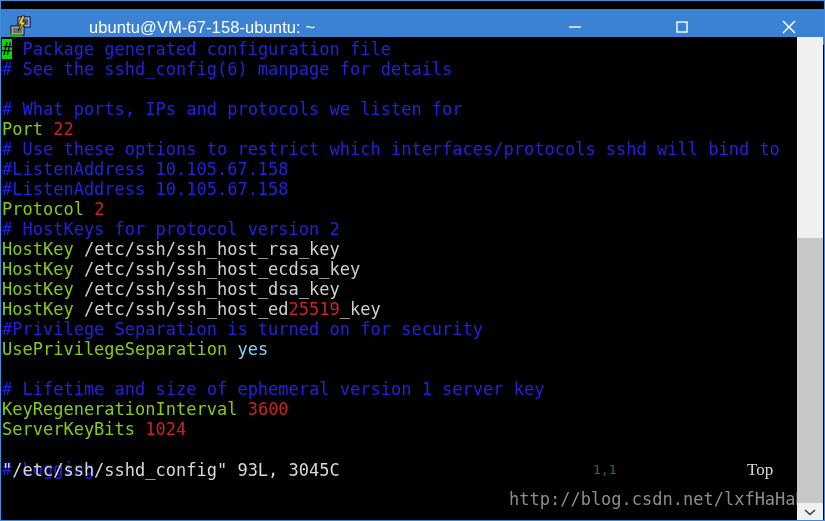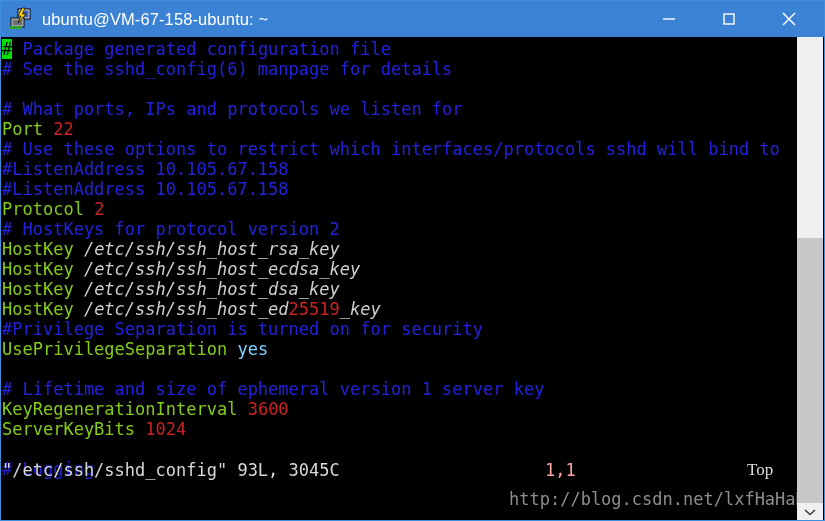--- a/index.html
+++ b/index.html
@@ -20,27 +20,28 @@
     height: 521px;
     background: #000000;
     box-sizing: border-box;
     border: 1px solid #3f8edc;
     overflow: hidden;
   }
 
   
   #titlebar {
     position: absolute;
-    left: 0; top: 0;
+    left: 0; top: 8px;
     width: 825px;
     height: 36px;
     background: #3b82d4;
     display: flex;
     align-items: center;
     box-sizing: border-box;
+    gap: 47px;
   }
   #titlebar .tb-icon {
     width: 26px;
     height: 24px;
     margin-left: 8px;
     margin-right: 7px;
     flex: 0 0 auto;
     position: relative;
   }
   #titlebar .tb-title {
@@ -82,21 +83,21 @@
     height: 20px;
     line-height: 20px;
     font-size: 17px;
     white-space: pre;
     font-family: "DejaVu Sans Mono", "Liberation Mono", monospace;
     letter-spacing: 0px;
   }
   .c-comment  { color: #2222dd; }
   .c-key      { color: #84cc16; }
   .c-val      { color: #cc2222; }
-  .c-path     { color: #cfcfcf; font-style: italic; }
+  .c-path     { color: #cfcfcf; }
   .c-cyan     { color: #7dd3fc; }
   .c-white    { color: #d8d8d8; }
   .cursor {
     background: #00dd00;
     color: #000000;
   }
 
   
   #statusline {
     position: absolute;
@@ -105,25 +106,25 @@
     width: 796px;
     height: 22px;
     white-space: pre;
     font-size: 17px;
     line-height: 22px;
     color: #d8d8d8;
     font-family: "DejaVu Sans Mono", "Liberation Mono", monospace;
   }
   #status-ruler {
     position: absolute;
-    left: 544px;
+    left: 592px;
     top: 458px;
-    font-size: 17px;
+    font-size: 13px;
     line-height: 22px;
-    color: #fca5a5;
+    color: #0f766e;
     white-space: pre;
     font-family: "DejaVu Sans Mono", "Liberation Mono", monospace;
   }
   #status-pos {
     position: absolute;
     left: 746px;
     top: 458px;
     font-size: 17px;
     line-height: 22px;
     color: #d8d8d8;

